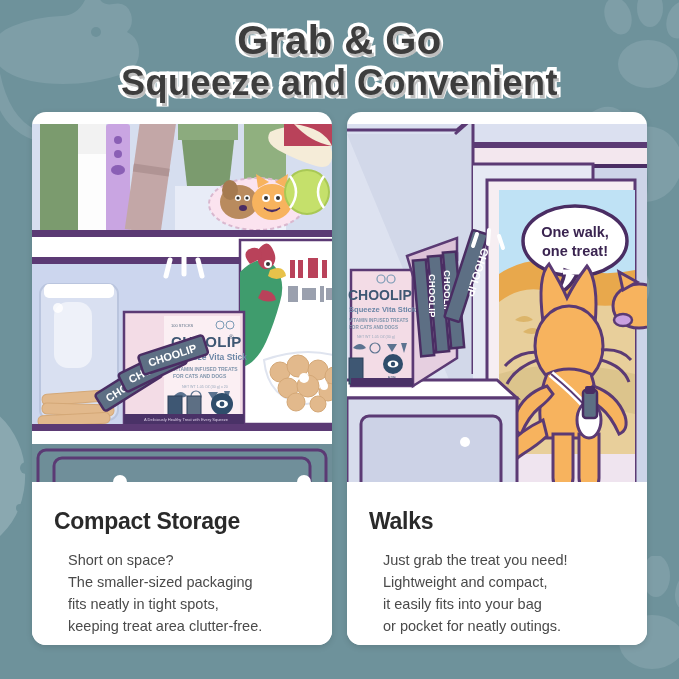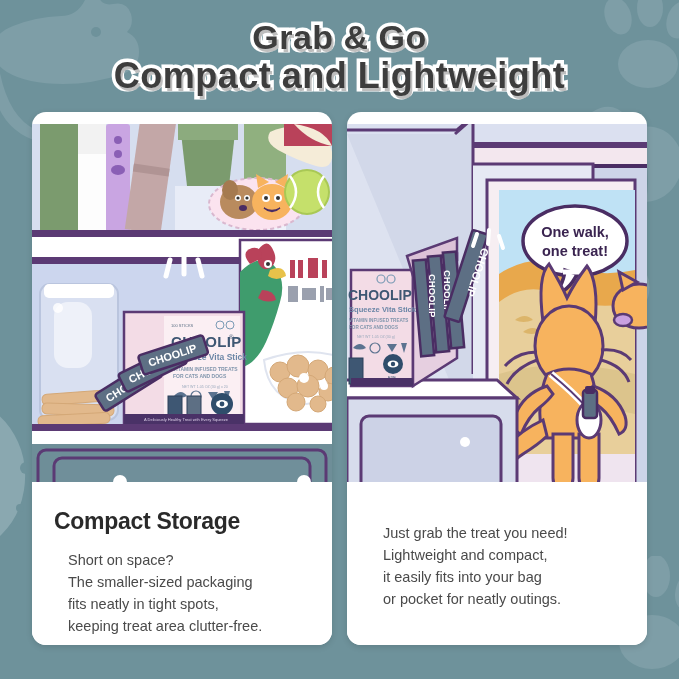--- a/index.html
+++ b/index.html
@@ -22,21 +22,21 @@
   .heading .ln{
     display:block;
     font-weight:bold;
     color:#3d3d3d;
     letter-spacing:.5px;
     line-height:1.12;
     -webkit-text-stroke:7px #ffffff;
     paint-order:stroke fill;
     text-shadow:2px 3px 0 rgba(40,40,40,.30);
   }
-  .heading .l1{font-size:34px;}
+  .heading .l1{font-size:40px;}
   .heading .l2{font-size:36px;}
 
   
   .card{
     position:absolute;top:112px;width:300px;height:533px;
     background:#ffffff;border-radius:14px;overflow:hidden;
     box-shadow:0 2px 6px rgba(0,0,0,.13);
     z-index:10;
   }
   #card-left{left:32px;}
@@ -83,21 +83,21 @@
 
   <svg class="wm" style="left:596px;top:556px;width:110px;height:130px;" viewBox="0 0 110 130">
     <ellipse fill="#7e9ea7" cx="24" cy="30" rx="14" ry="21" transform="rotate(-20 24 30)"></ellipse>
     <ellipse fill="#7e9ea7" cx="60" cy="20" rx="14" ry="21"></ellipse>
     <ellipse fill="#7e9ea7" cx="94" cy="34" rx="14" ry="21" transform="rotate(20 94 34)"></ellipse>
     <ellipse fill="#7e9ea7" cx="56" cy="86" rx="33" ry="27"></ellipse>
   </svg>
 
   <div class="heading">
     <span class="ln l1">Grab &amp; Go</span>
-    <span class="ln l2">Compact and Lightweight</span>
+    <span class="ln l2">Squeeze and Convenient</span>
   </div>
 
   <div class="card" id="card-left">
     <div class="art">
       <svg width="300" height="370" viewBox="0 0 300 370">
         <defs>
           <clipPath id="clipL">
               <rect x="0" y="0" width="300" height="370"></rect>
             </clipPath>
         </defs>
@@ -414,20 +414,21 @@
             <g stroke="#ffffff" stroke-width="4" stroke-linecap="round">
               <line x1="130" y1="110" x2="126" y2="122"></line>
               <line x1="142" y1="106" x2="141" y2="120"></line>
               <line x1="152" y1="112" x2="156" y2="124"></line>
             </g>
           </g>
         </g>
       </svg>
     </div>
     <div class="caption">
+      <p class="cap-title">Walks</p>
       <p class="cap-body">
         <span>Just grab the treat you need!</span>
         <span>Lightweight and compact,</span>
         <span>it easily fits into your bag</span>
         <span>or pocket for neatly outings.</span>
       </p>
     </div>
   </div>
 
 </div>

